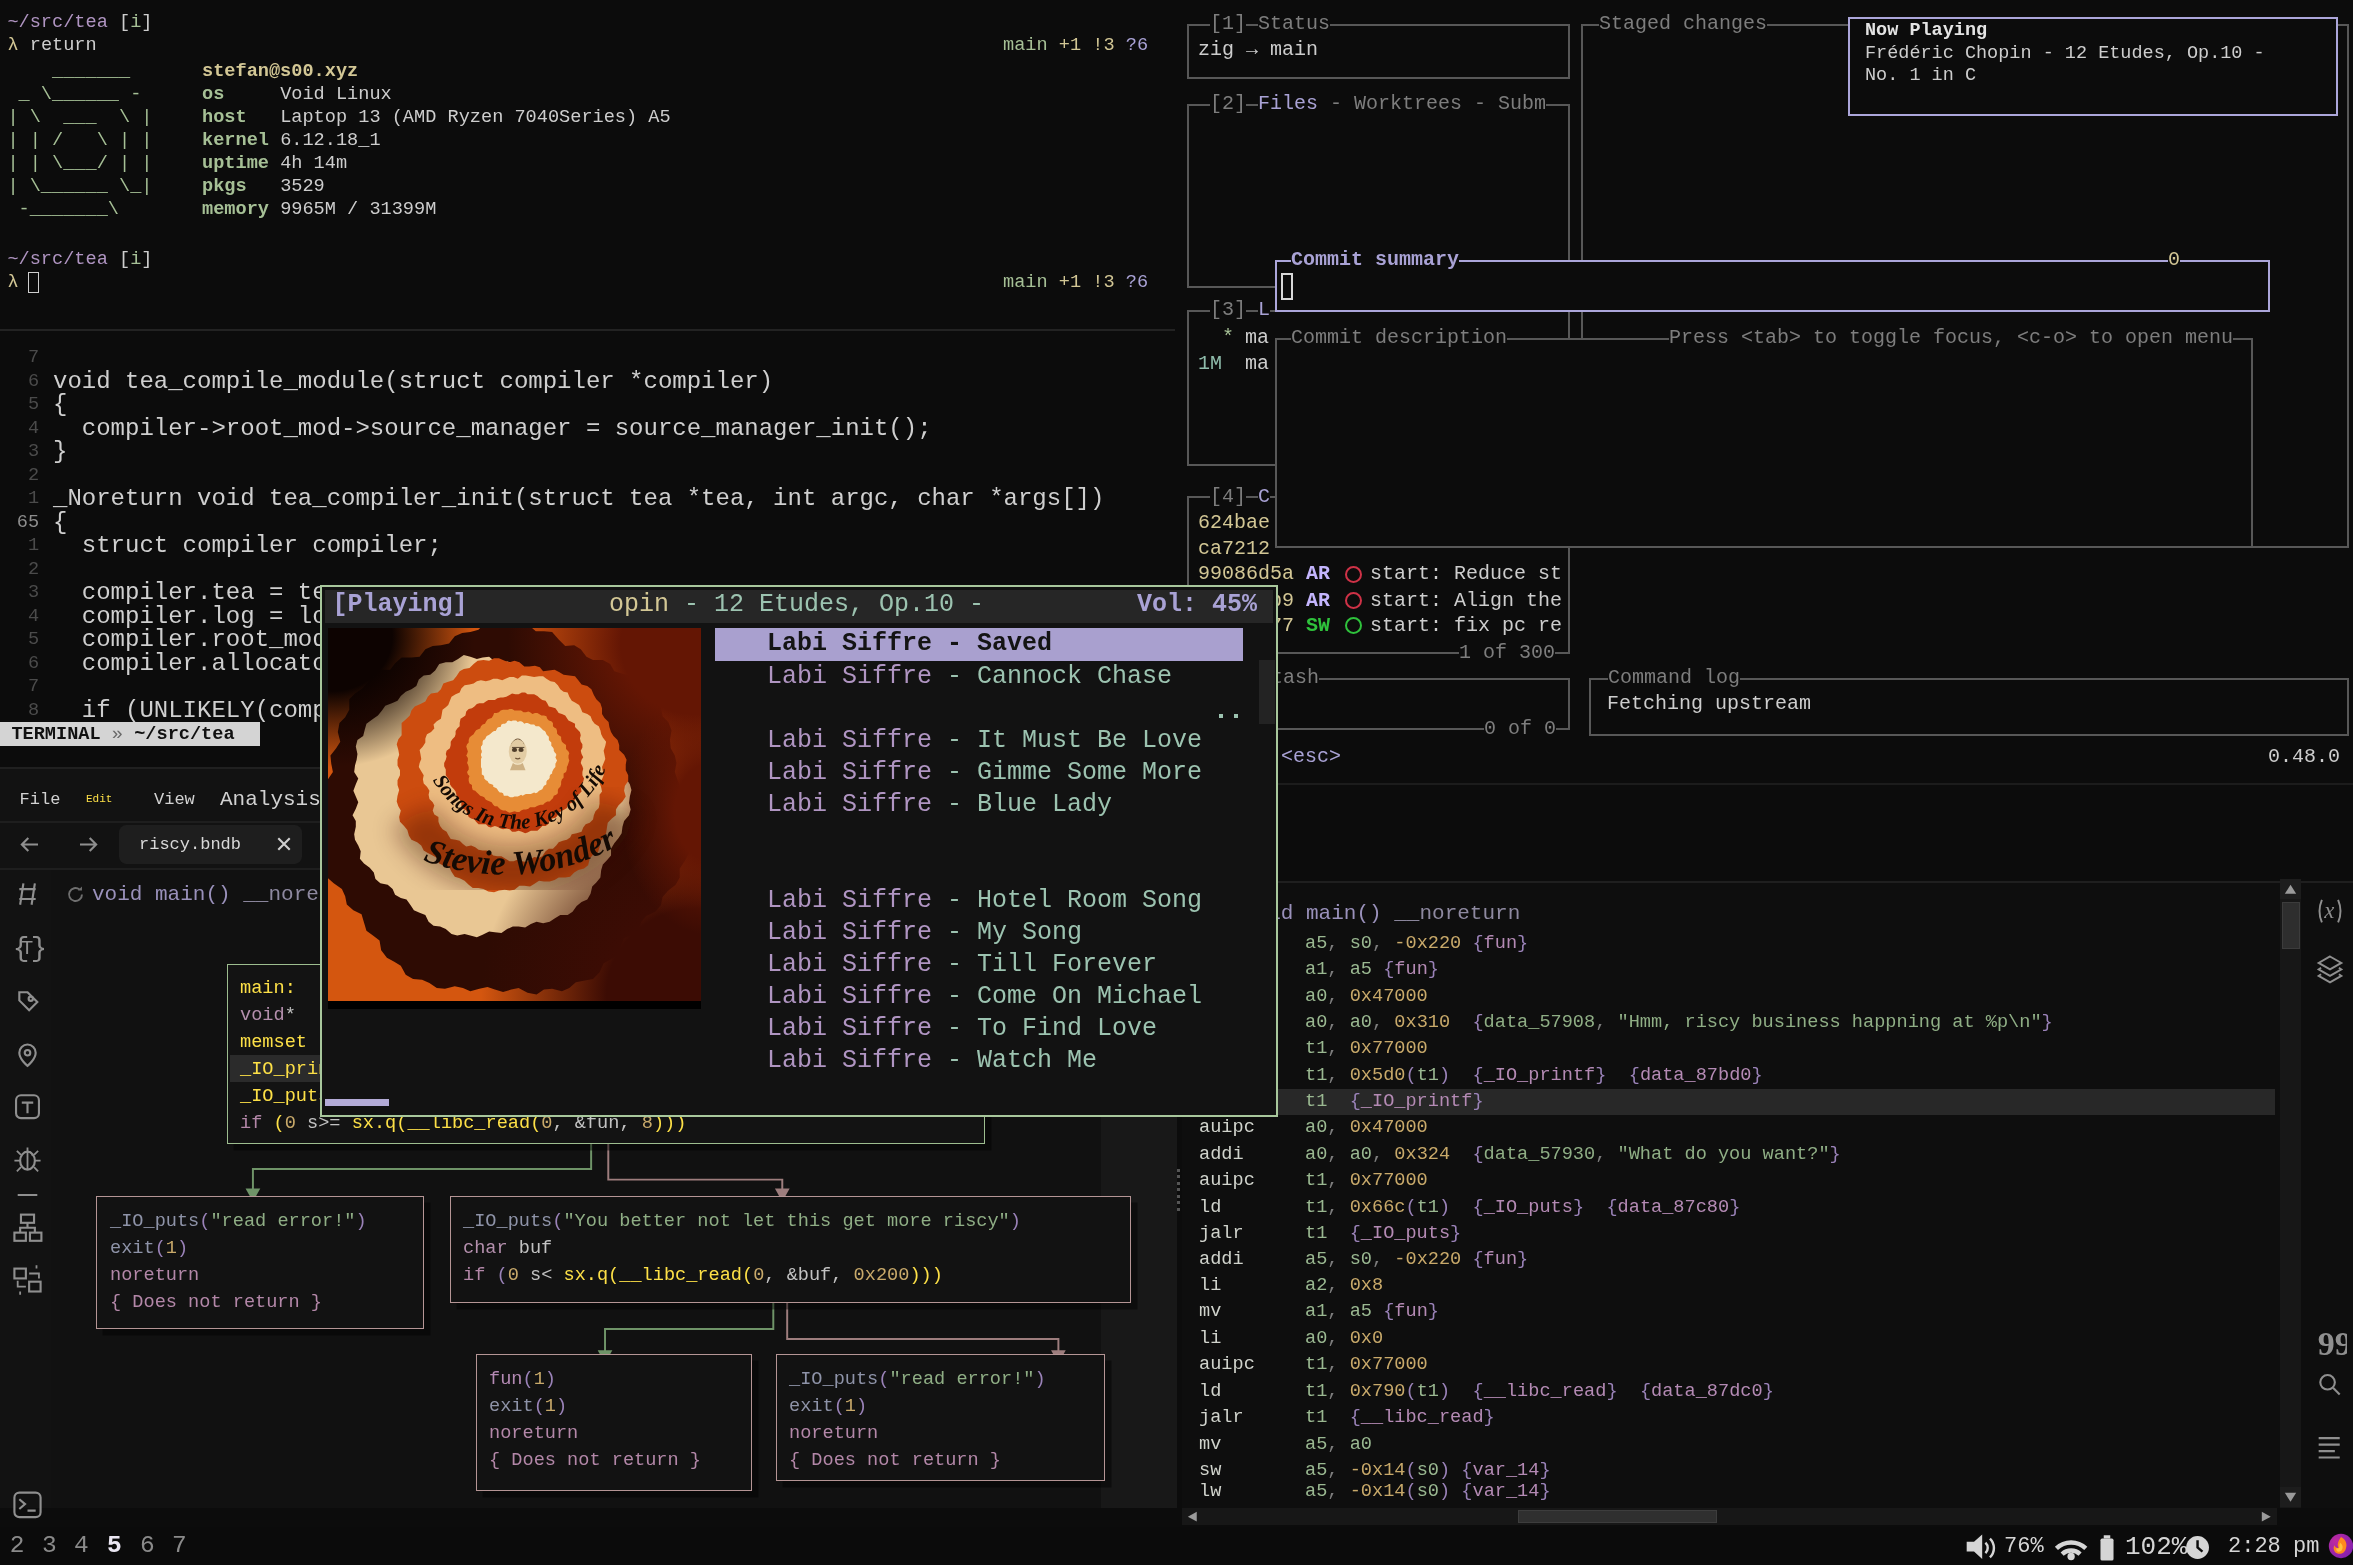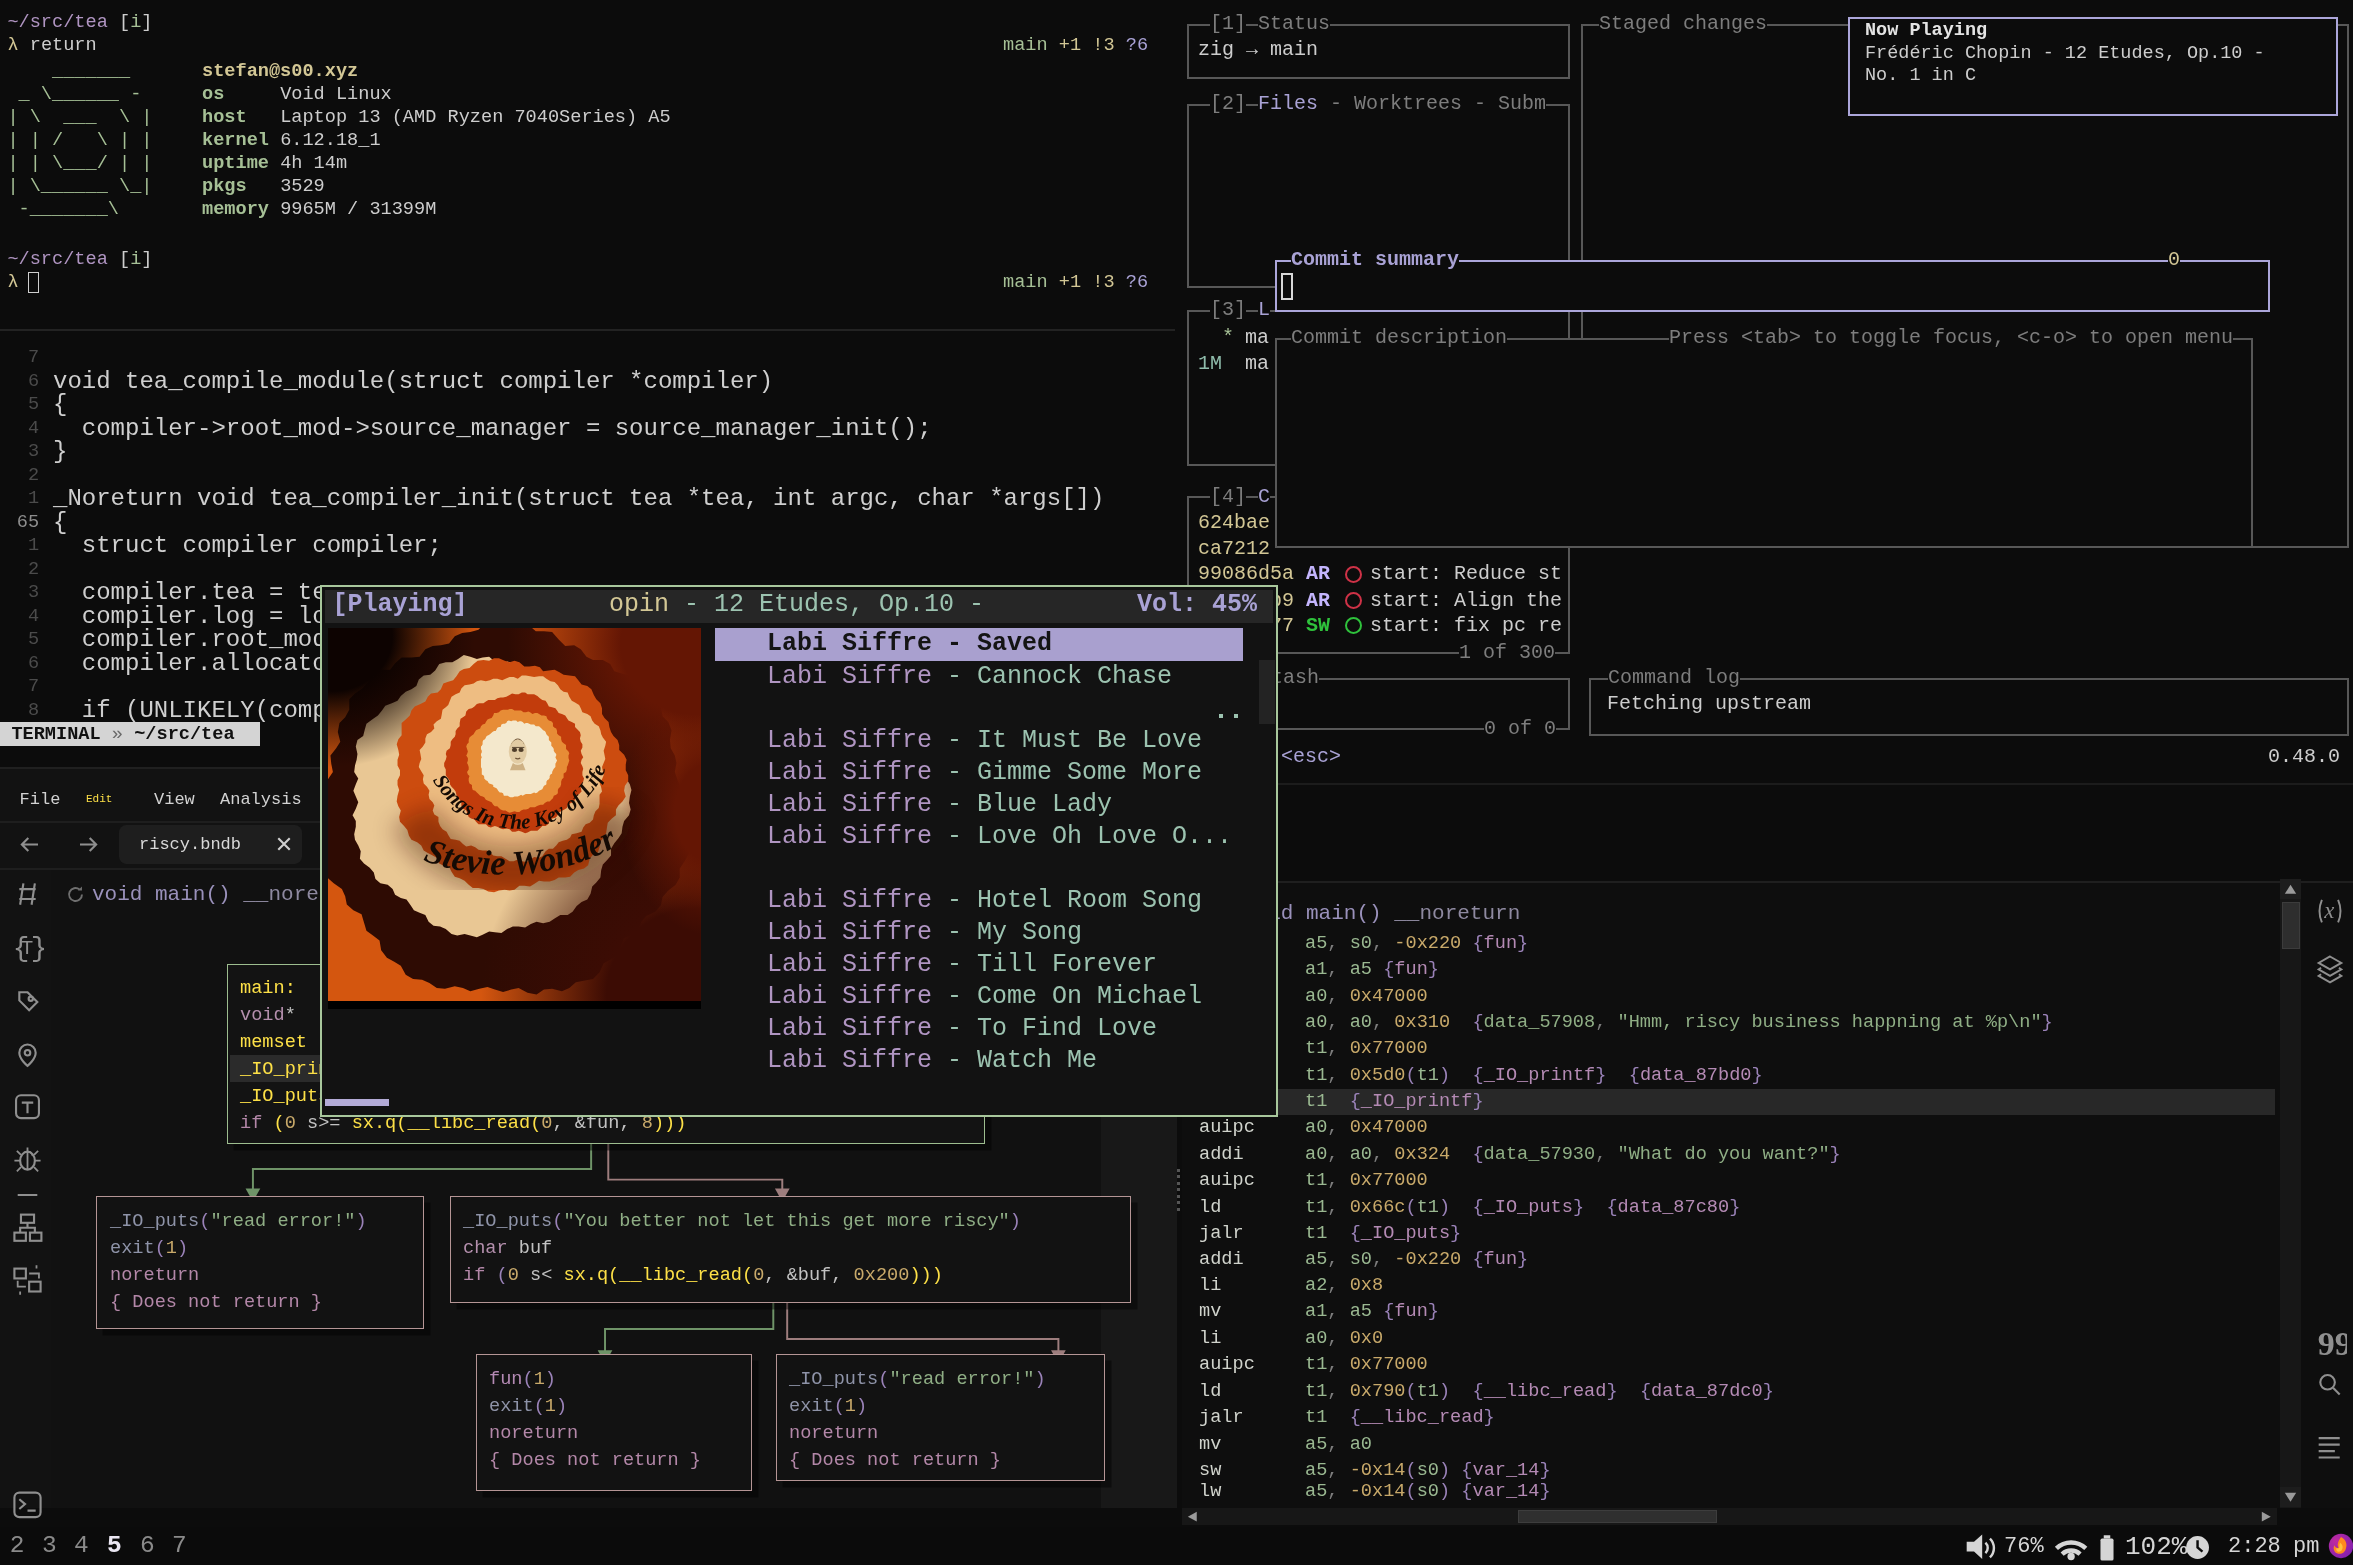--- a/index.html
+++ b/index.html
@@ -84,21 +84,21 @@
 
   if (UNLIKELY(compiler_setup(&amp;compiler)))</div>
 <div class="a" style="left:0;top:722px;width:260px;height:24px;background:#d4d4d4"></div>
 <div class="a" style="left:11.4px;top:724px;font-size:18.6px;line-height:21px;color:#111"><b>TERMINAL</b> <span style="color:#6a6a6a">»</span> <b>~/src/tea</b></div>
 
 <div class="a" style="left:0;top:767px;width:1175px;height:741px;background:#121212"></div>
 <div class="a" style="left:0;top:767px;width:1175px;height:1.6px;background:#202020"></div>
 <div class="a" style="left:19.6px;top:789px;font-size:17px;line-height:21px;color:#d2d2d2">File</div>
 <div class="a" style="left:86px;top:789px;font-size:11px;line-height:21px;color:#fde047">Edit</div>
 <div class="a" style="left:154px;top:789px;font-size:17px;line-height:21px;color:#d2d2d2">View</div>
-<div class="a" style="left:220px;top:789px;font-size:17px;line-height:21px;color:#d2d2d2">Analysis</div>
+<div class="a" style="left:220px;top:789px;font-size:21px;line-height:21px;color:#d2d2d2">Analysis</div>
 <div class="a" style="left:0;top:821px;width:1175px;height:1.6px;background:#1e1e1e"></div>
 <svg class="a" style="left:18px;top:834px" width="82" height="21" viewBox="0 0 100 26">
     <g stroke="#8f8f8f" stroke-width="2.6" fill="none">
       <path d="M24 13H4M12 5l-8 8 8 8"></path>
       <path d="M76 13h20M88 5l8 8-8 8"></path>
     </g>
   </svg>
 <div class="a" style="left:119px;top:825px;width:183px;height:39px;background:#1e1e1e;border-radius:7.4px"></div>
 <div class="a" style="left:139px;top:834px;font-size:17px;line-height:21px;color:#d8d8d8">riscy.bndb</div>
 <svg class="a" style="left:275px;top:835px" width="18" height="18" viewBox="0 0 22 22">
@@ -385,21 +385,20 @@
 <text font-family="Liberation Serif" font-style="italic" font-weight="bold" font-size="25.5" fill="#140a04"><textPath href="#arcS">Songs In The Key of Life</textPath></text>
 <text font-family="Liberation Serif" font-style="italic" font-weight="bold" font-size="42" fill="#140a04"><textPath href="#arcW">Stevie Wonder</textPath></text>
 </svg>
 <div class="a" style="left:5.7px;top:414px;width:373px;height:8.2px;background:#000"></div>
 <div class="a" style="left:393px;top:41px;width:528px;height:33px;background:#a9a0cf"></div>
 <div class="a pl" style="left:445px;top:42px;line-height:29px"><b style="color:#141414">Labi Siffre - Saved</b></div>
 <div class="a pl" style="left:445px;top:74px;line-height:32px"><span class="pu">Labi Siffre</span><span class="tg"> - Cannock Chase</span></div>
 <div class="a pl" style="left:445px;top:138px;line-height:32px"><span class="pu">Labi Siffre</span><span class="tg"> - It Must Be Love</span></div>
 <div class="a pl" style="left:445px;top:170px;line-height:32px"><span class="pu">Labi Siffre</span><span class="tg"> - Gimme Some More</span></div>
 <div class="a pl" style="left:445px;top:202px;line-height:32px"><span class="pu">Labi Siffre</span><span class="tg"> - Blue Lady</span></div>
-<div class="a pl" style="left:445px;top:234px;line-height:32px"><span class="pu">Labi Siffre</span><span class="tg"> - Love Oh Love O...</span></div>
 <div class="a pl" style="left:445px;top:298px;line-height:32px"><span class="pu">Labi Siffre</span><span class="tg"> - Hotel Room Song</span></div>
 <div class="a pl" style="left:445px;top:330px;line-height:32px"><span class="pu">Labi Siffre</span><span class="tg"> - My Song</span></div>
 <div class="a pl" style="left:445px;top:362px;line-height:32px"><span class="pu">Labi Siffre</span><span class="tg"> - Till Forever</span></div>
 <div class="a pl" style="left:445px;top:394px;line-height:32px"><span class="pu">Labi Siffre</span><span class="tg"> - Come On Michael</span></div>
 <div class="a pl" style="left:445px;top:426px;line-height:32px"><span class="pu">Labi Siffre</span><span class="tg"> - To Find Love</span></div>
 <div class="a pl" style="left:445px;top:458px;line-height:32px"><span class="pu">Labi Siffre</span><span class="tg"> - Watch Me</span></div>
 <div class="a" style="left:937px;top:73px;width:15.5px;height:64px;background:#232323"></div>
 <div class="a" style="left:897px;top:127px;width:4.1px;height:4.1px;background:#9cc3b0"></div>
 <div class="a" style="left:912px;top:127px;width:4.1px;height:4.1px;background:#9cc3b0"></div>
 <div class="a" style="left:3.3px;top:512px;width:64px;height:7.4px;background:#b3abd6"></div>

